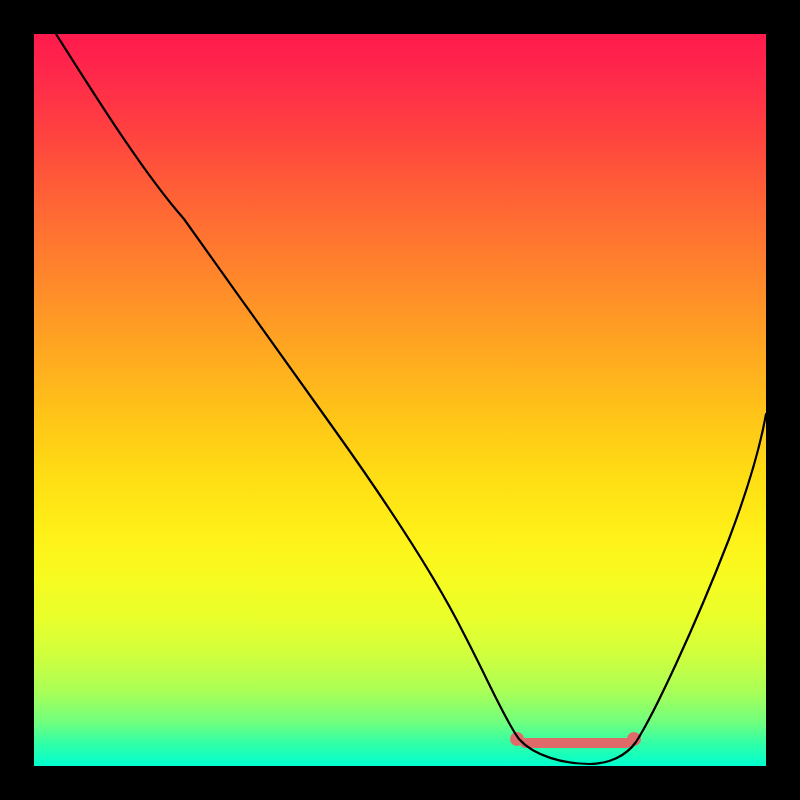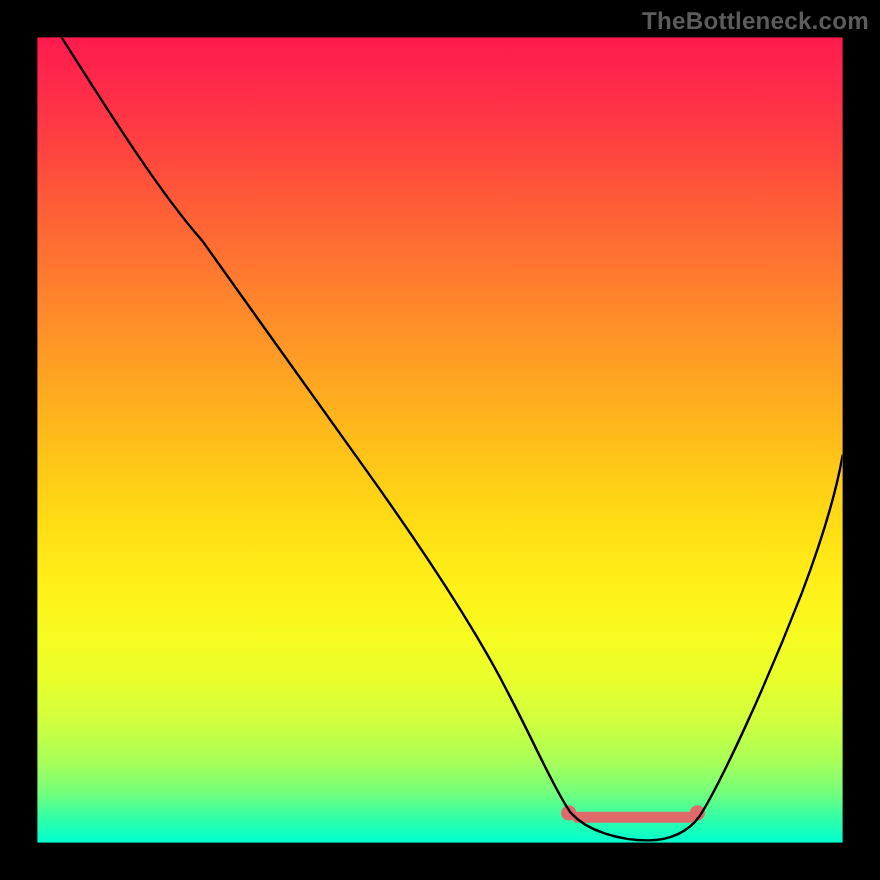--- a/index.html
+++ b/index.html
@@ -90,14 +90,13 @@
                C 200 255, 260 340, 300 395
                C 350 465, 400 540, 430 600
                C 455 648, 472 688, 485 705
                C 500 722, 530 730, 555 730
                C 575 730, 592 722, 602 708
                C 620 680, 660 595, 695 505
                C 712 460, 725 420, 732 380"></path>
     </svg>
   </div>
 
-  <div class="watermark">TheBottleneck.com</div>
 </div>
 
 </body></html>

